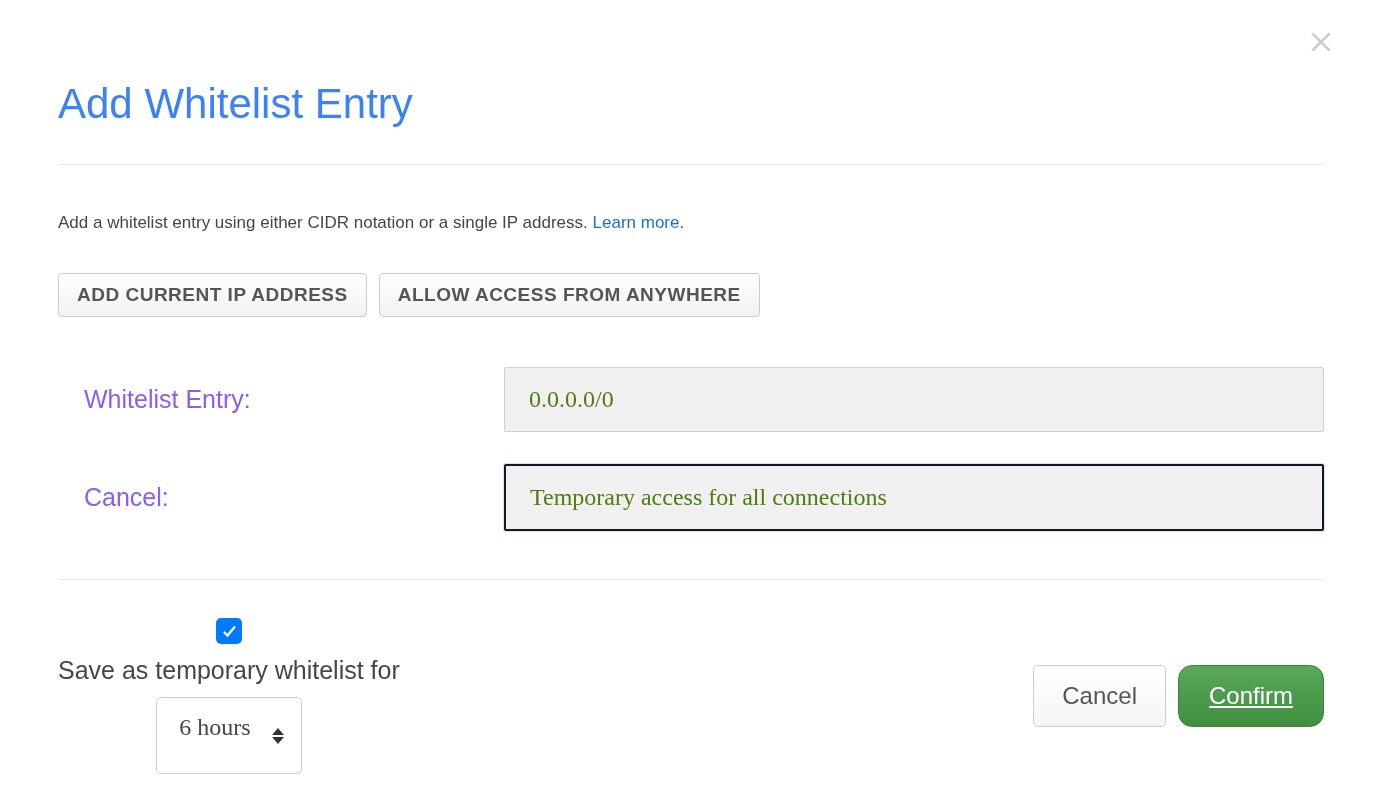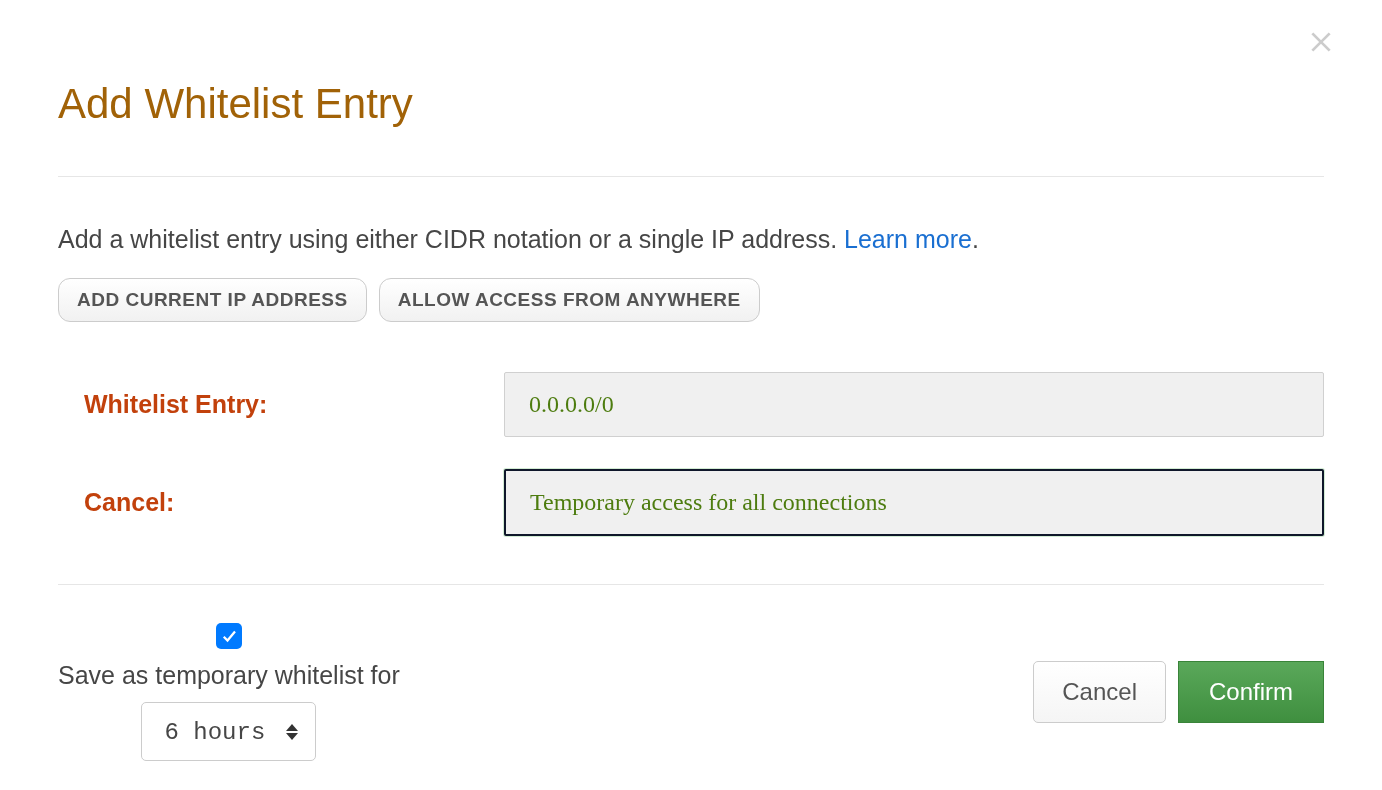--- a/index.html
+++ b/index.html
@@ -29,65 +29,65 @@
     }
     .close-btn svg {
       width: 26px;
       height: 26px;
       stroke: #cccccc;
       stroke-width: 2.5;
     }
     .title {
       font-size: 42px;
       font-weight: 400;
-      color: #a16207;
+      color: #3b82f6;
       margin-top: 50px;
-      margin-bottom: 48px;
+      margin-bottom: 36px;
     }
     .divider {
       border: none;
       border-top: 1px solid #e6e6e6;
       margin-bottom: 48px;
     }
     .description {
-      font-size: 25px;
+      font-size: 17px;
       color: #464646;
-      margin-bottom: 24px;
+      margin-bottom: 40px;
     }
     .learn-more {
       color: #1a6fd1;
       text-decoration: none;
     }
     .btn-row {
       display: flex;
       gap: 12px;
       margin-bottom: 50px;
     }
     .btn-secondary {
       background: linear-gradient(#ffffff, #f1f1f1);
       border: 1px solid #cccccc;
-      border-radius: 12px;
+      border-radius: 4px;
       padding: 10px 18px;
       font-size: 19px;
       font-weight: 700;
       color: #555555;
       letter-spacing: 0.5px;
       cursor: pointer;
     }
     .field-row {
       display: flex;
       align-items: center;
       margin-bottom: 32px;
       padding-left: 26px;
     }
     .field-label {
       width: 420px;
       font-size: 25px;
-      font-weight: 700;
-      color: #c2410c;
+      font-weight: 400;
+      color: #8b5cf6;
     }
     .field-input {
       flex: 1;
       max-width: 824px;
       padding: 18px 24px;
       font-size: 24px;
       border: 1px solid #d0d0d0;
       background: #f0f0f0;
       color: #4d7c0f;
       border-radius: 2px;
@@ -136,27 +136,27 @@
       font-size: 25px;
       color: #464646;
     }
     .select-wrapper {
       position: relative;
       display: inline-block;
     }
     .select-box {
       border: 1px solid #cccccc;
       border-radius: 5px;
-      padding: 16px 50px 14px 22px;
+      padding: 16px 50px 32px 22px;
       font-size: 24px;
       color: #464646;
       background: #ffffff;
       cursor: pointer;
       appearance: none;
-      font-family: Liberation Mono, monospace;
+      font-family: Liberation Serif, serif;
     }
     .select-arrows {
       position: absolute;
       right: 18px;
       top: 50%;
       transform: translateY(-50%);
       pointer-events: none;
       display: flex;
       flex-direction: column;
       gap: 2px;
@@ -183,26 +183,27 @@
       border-radius: 5px;
       padding: 16px 28px;
       font-size: 24px;
       color: #555555;
       cursor: pointer;
       font-family: inherit;
     }
     .btn-confirm {
       background: linear-gradient(#5aa85a, #3f8f3f);
       border: 1px solid #398439;
-      border-radius: 0;
+      border-radius: 14px;
       padding: 16px 30px;
       font-size: 24px;
       color: #ffffff;
       cursor: pointer;
       font-family: inherit;
+      text-decoration: underline;
     }
   </style>
 </head>
 <body>
 
 <div class="modal">
   <div class="close-btn">
     <svg viewBox="0 0 24 24">
       <line x1="4" y1="4" x2="20" y2="20"></line>
       <line x1="20" y1="4" x2="4" y2="20"></line>

